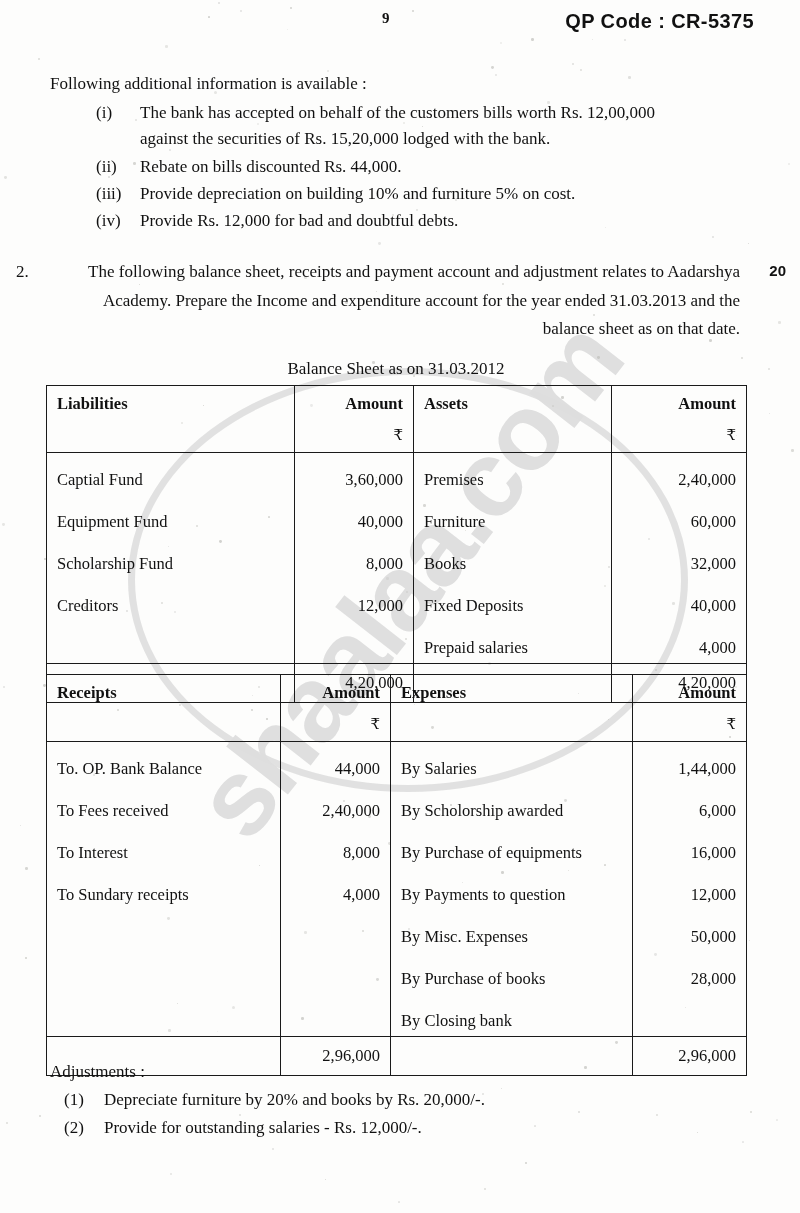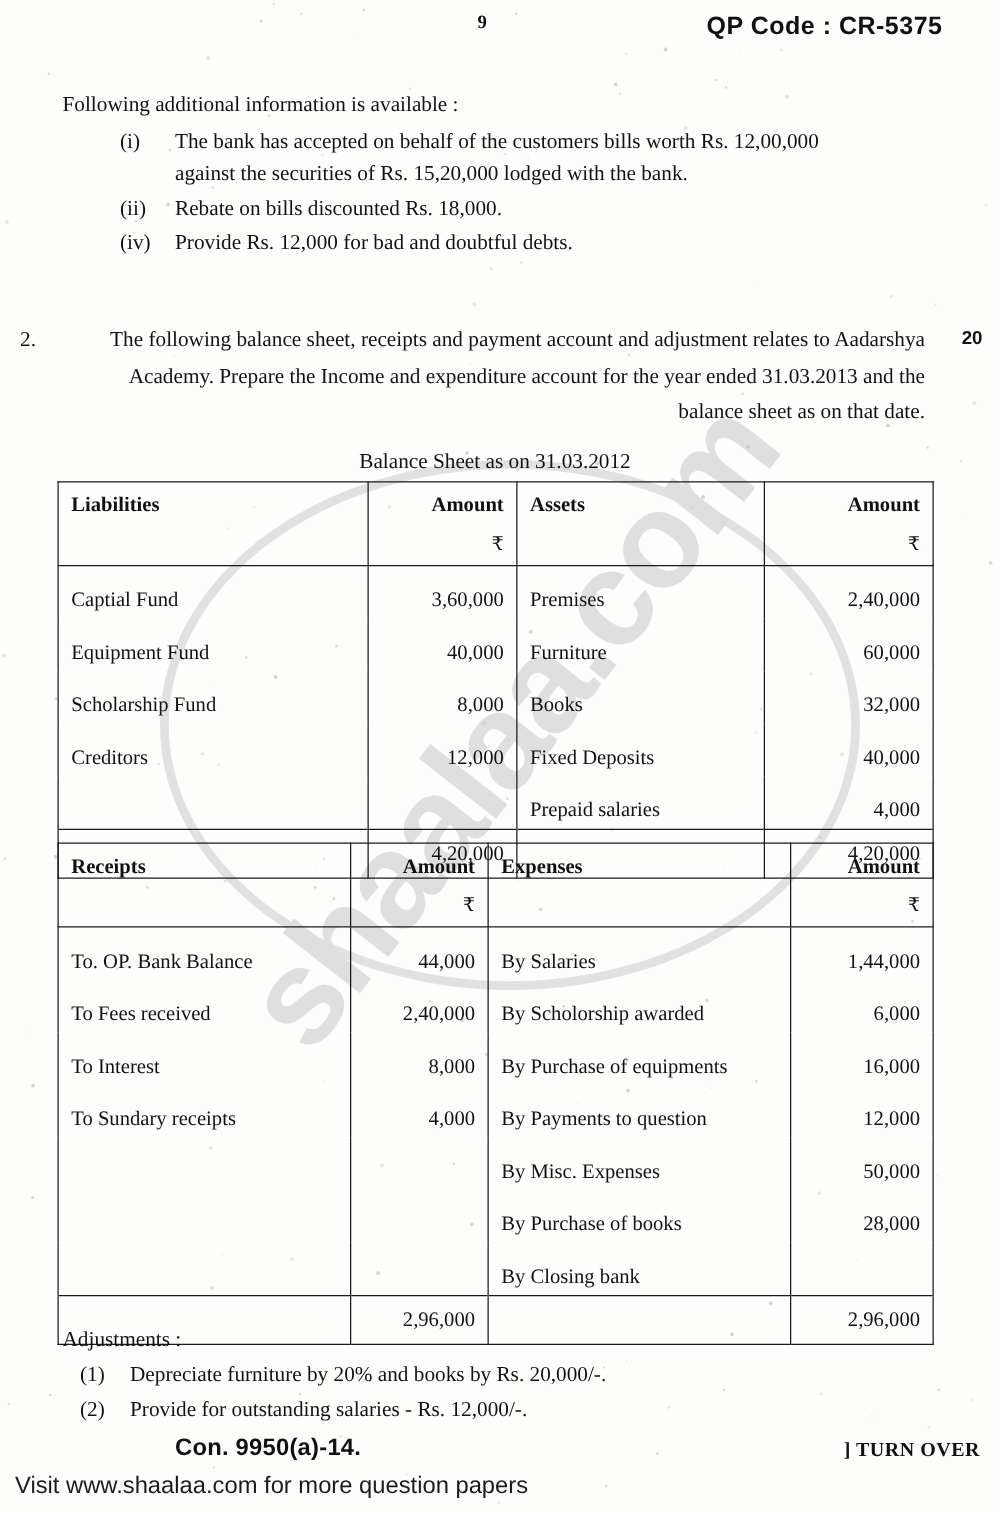--- a/index.html
+++ b/index.html
@@ -286,21 +286,25 @@
     <div class="roman-list">
       <div class="roman-item">
         <span class="marker">(i)</span>
         <span class="rtext">
           <span>The bank has accepted on behalf of the customers bills worth Rs. 12,00,000</span>
           <span class="cont">against the securities of Rs. 15,20,000 lodged with the bank.</span>
         </span>
       </div>
       <div class="roman-item">
         <span class="marker">(ii)</span>
-        <span class="rtext">Rebate on bills discounted Rs. 18,000.</span>
+        <span class="rtext">Rebate on bills discounted Rs. 44,000.</span>
+      </div>
+      <div class="roman-item">
+        <span class="marker">(iii)</span>
+        <span class="rtext">Provide depreciation on building 10% and furniture 5% on cost.</span>
       </div>
       <div class="roman-item">
         <span class="marker">(iv)</span>
         <span class="rtext">Provide Rs. 12,000 for bad and doubtful debts.</span>
       </div>
     </div>
 
     <div id="q2">
       <div class="qnum">2.</div>
       <div class="qbody">The following balance sheet, receipts and payment account and adjustment relates to Aadarshya Academy. Prepare the Income and expenditure account for the year ended 31.03.2013 and the balance sheet as on that date.</div>
@@ -457,25 +461,20 @@
         <span>Depreciate furniture by 20% and books by Rs. 20,000/-.</span>
       </div>
       <div class="adj-item">
         <span class="marker">(2)</span>
         <span>Provide for outstanding salaries - Rs. 12,000/-.</span>
       </div>
     </div>
 
   </div>
 
-  <div id="footer">
-    <div id="con-code">Con. 9950(a)-14.</div>
-    <div id="turn-over">] TURN OVER</div>
-    <div id="visit-line">Visit www.shaalaa.com for more question papers</div>
-  </div>
 
 <div class="speckle" style="width: 1.1px; height: 1.1px; left: 325px; top: 1179px; opacity: 0.59;"></div>
     <div class="speckle" style="width: 2.8px; height: 2.8px; left: 654px; top: 953px; opacity: 0.32;"></div>
     <div class="speckle" style="width: 1.8px; height: 1.8px; left: 712px; top: 236px; opacity: 0.41;"></div>
     <div class="speckle" style="width: 3px; height: 3px; left: 108px; top: 195px; opacity: 0.61;"></div>
     <div class="speckle" style="width: 1.2px; height: 1.2px; left: 731px; top: 273px; opacity: 0.32;"></div>
     <div class="speckle" style="width: 1.8px; height: 1.8px; left: 126px; top: 610px; opacity: 0.41;"></div>
     <div class="speckle" style="width: 1.9px; height: 1.9px; left: 405px; top: 638px; opacity: 0.48;"></div>
     <div class="speckle" style="width: 2.1px; height: 2.1px; left: 93px; top: 774px; opacity: 0.39;"></div>
     <div class="speckle" style="width: 1.2px; height: 1.2px; left: 287px; top: 29px; opacity: 0.26;"></div>

